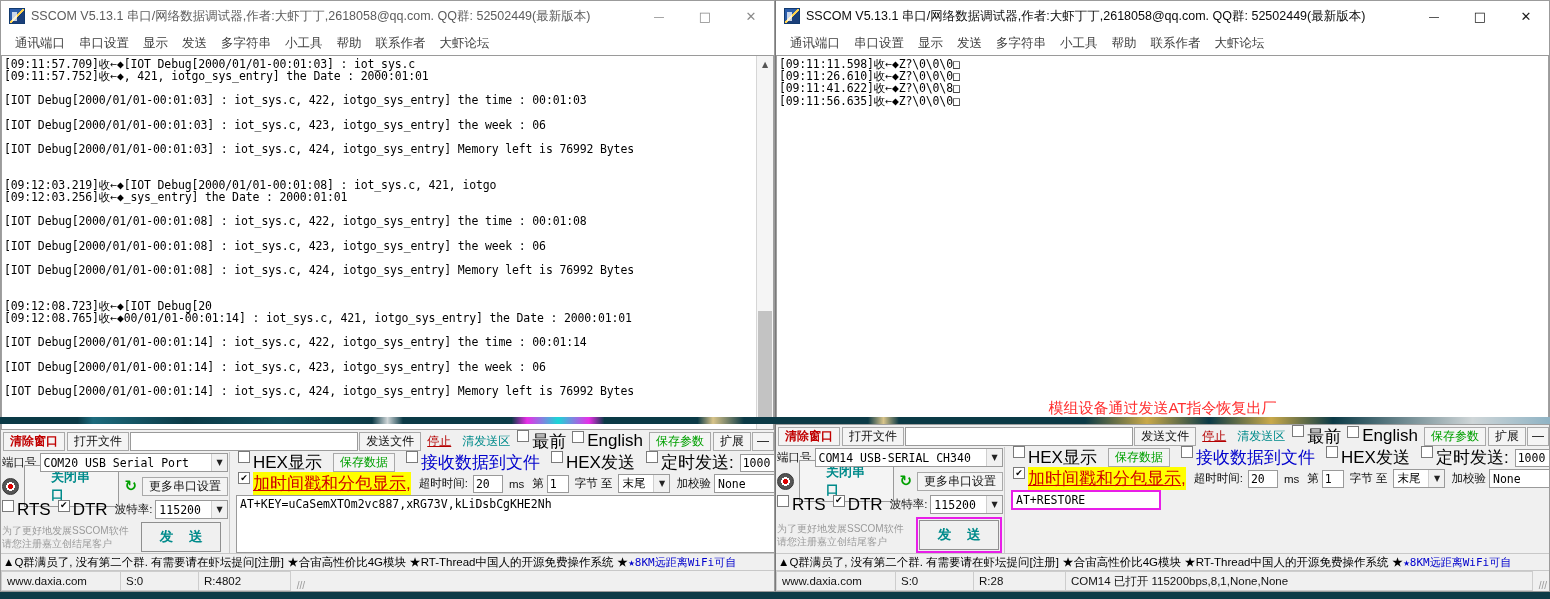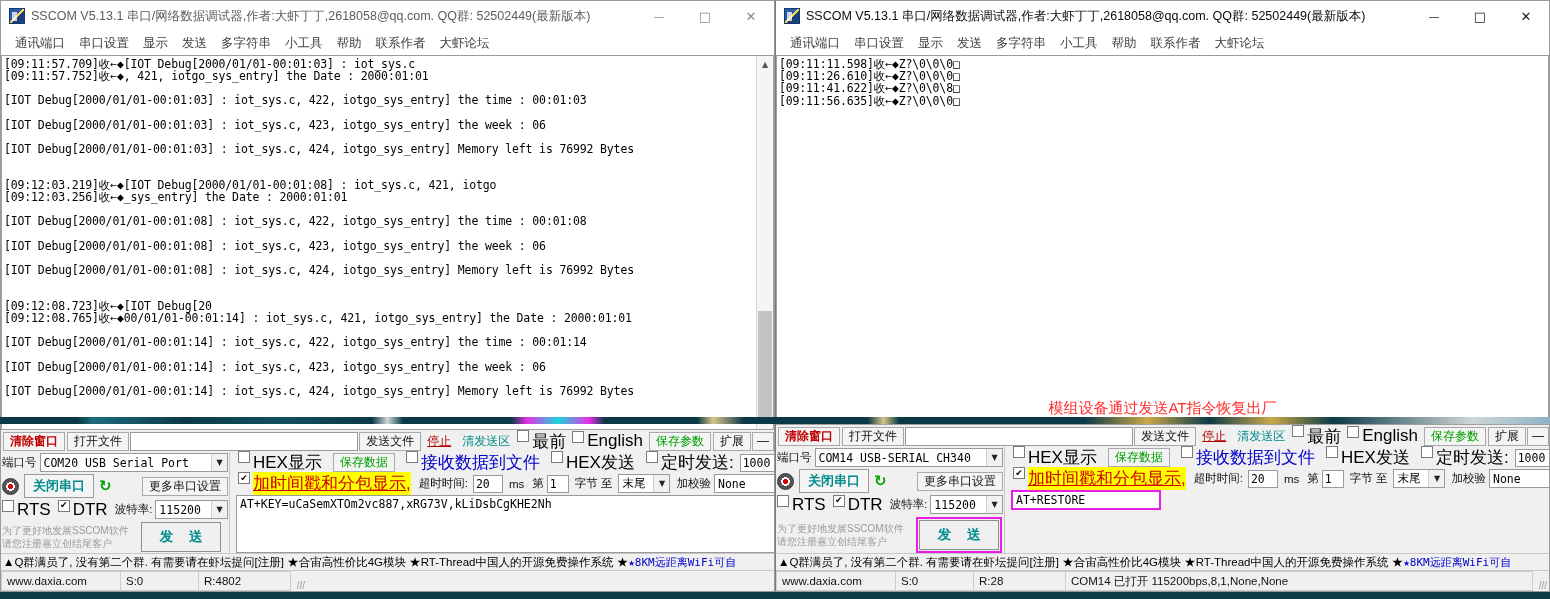--- a/index.html
+++ b/index.html
@@ -157,21 +157,21 @@
   .u-red { color: #d00000; text-decoration: underline; }
 
   .closebtn-row { display: flex; align-items: center; height: 26px; gap: 5px; }
   .led {
     width: 17px; height: 17px; border-radius: 50%;
     background: radial-gradient(circle at 50% 50%, #d00 0 22%, #fff 23% 40%, #555 41% 100%);
     border: 1px solid #333; flex: 0 0 17px;
   }
   .closeser {
     border: 1px solid #9a9a9a; background: #f4f4f4; color: #008b8b;
-    font-weight: bold; font-size: 13px; padding: 2px 8px;
+    font-weight: bold; font-size: 13px; padding: 2px 26px;
   }
   .refresh { color: #00a000; font-size: 15px; font-weight: bold; font-family: "DejaVu Sans", sans-serif; }
 
   .promo {
     font-size: 10px; color: #9a9a9a; line-height: 13px; white-space: nowrap;
   }
   .sendbtn {
     border: 1px solid #8f8f8f; background: #f0f0f0; color: #008b8b;
     font-weight: bold; font-size: 13.5px; letter-spacing: 6px;
     padding: 5px 12px 5px 18px;

